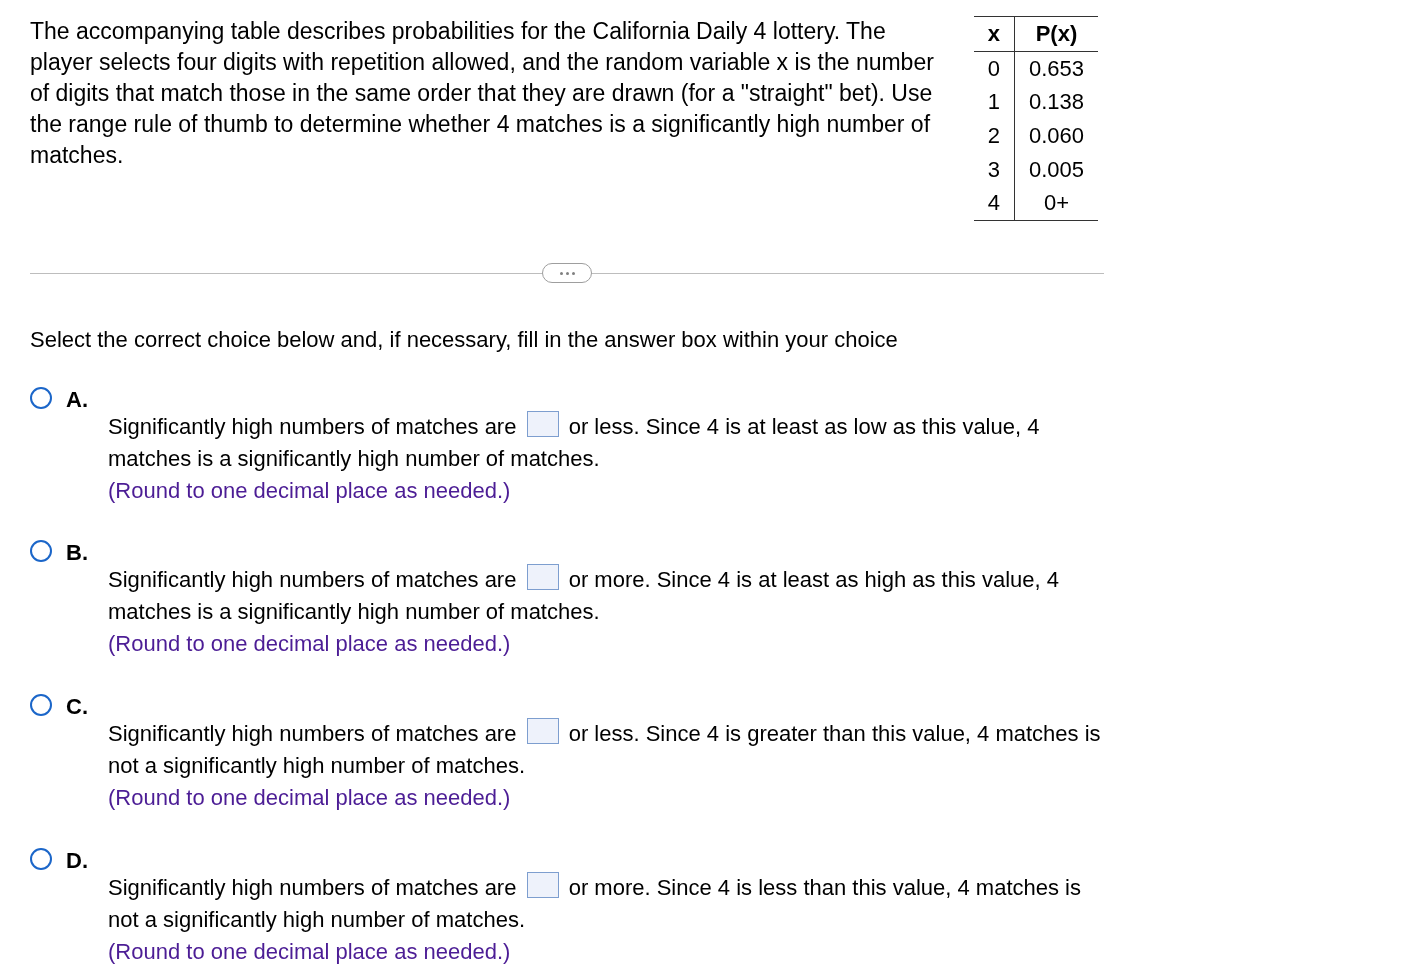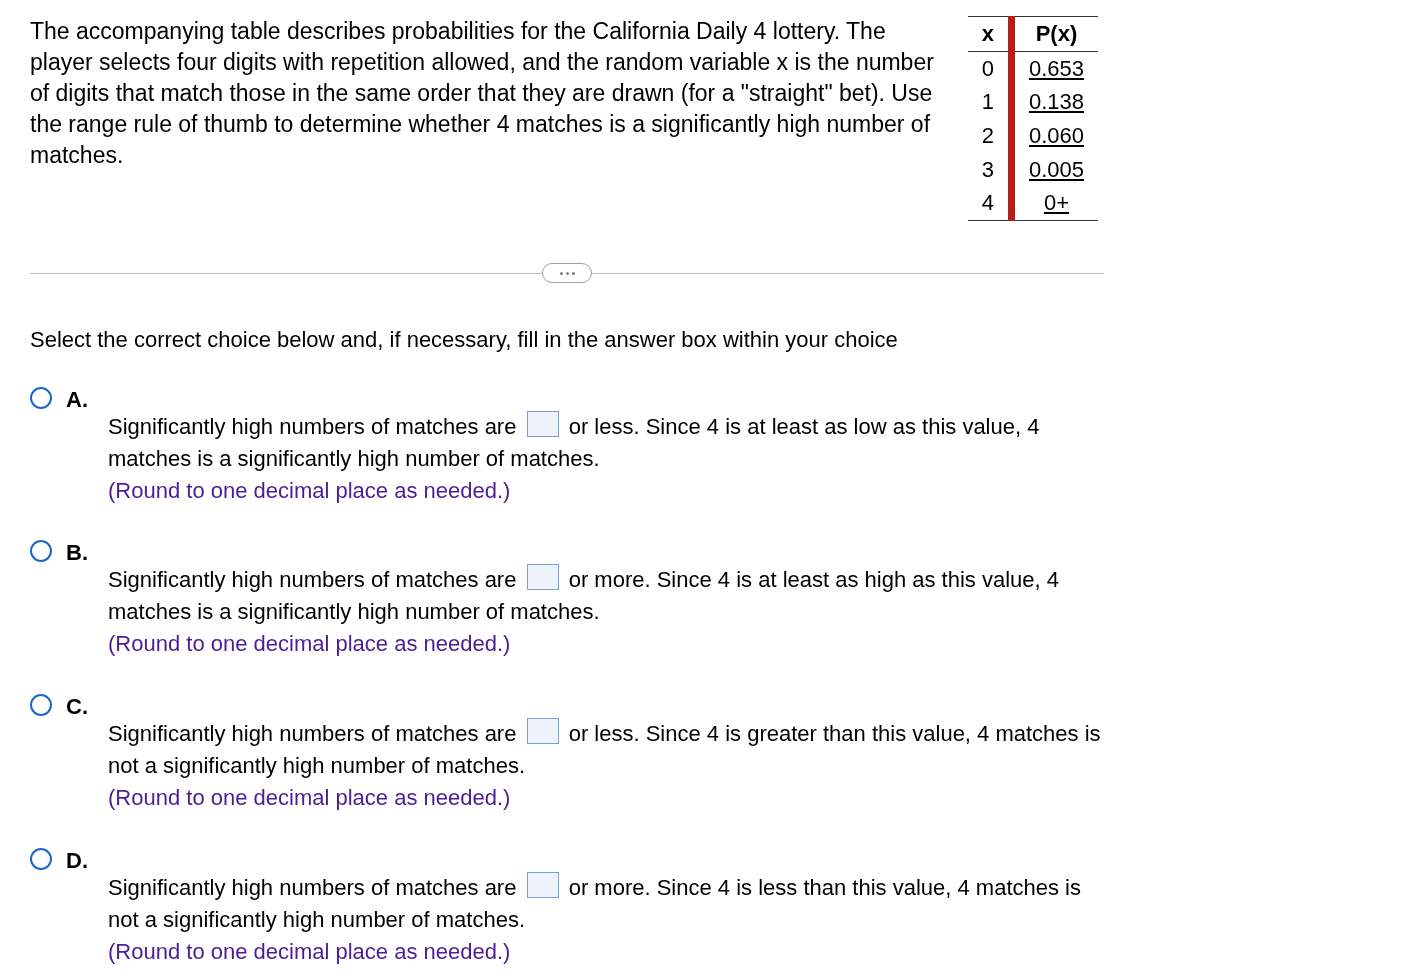--- a/index.html
+++ b/index.html
@@ -27,36 +27,36 @@
     font-size: 23px;
     line-height: 1.35;
   }
   
   .prob-table {
     border-collapse: collapse;
     font-size: 22px;
     margin-right: 6px;
   }
   .prob-table th, .prob-table td {
-    border-left: 7px solid #b91c1c;
+    border-left: 1px solid #b91c1c;
     border-right: 1px solid #333;
     padding: 2px 14px;
     text-align: center;
     font-weight: normal;
     white-space: nowrap;
   }
   .prob-table thead th {
     font-weight: bold;
     border-top: 1px solid #333;
     border-bottom: 1px solid #333;
   }
   .prob-table thead th:first-child { border-left: none; }
   .prob-table thead th:last-child  { border-right: none; }
   .prob-table td:first-child { border-left: none; }
-  .prob-table td:last-child  { border-right: none; text-decoration: underline; }
+  .prob-table td:last-child  { border-right: none; }
   .prob-table tbody tr:last-child td {
     border-bottom: 1px solid #333;
   }
   
   .divider-wrap {
     position: relative;
     margin: 52px 0 52px 0;
     height: 0;
   }
   .divider-line {

